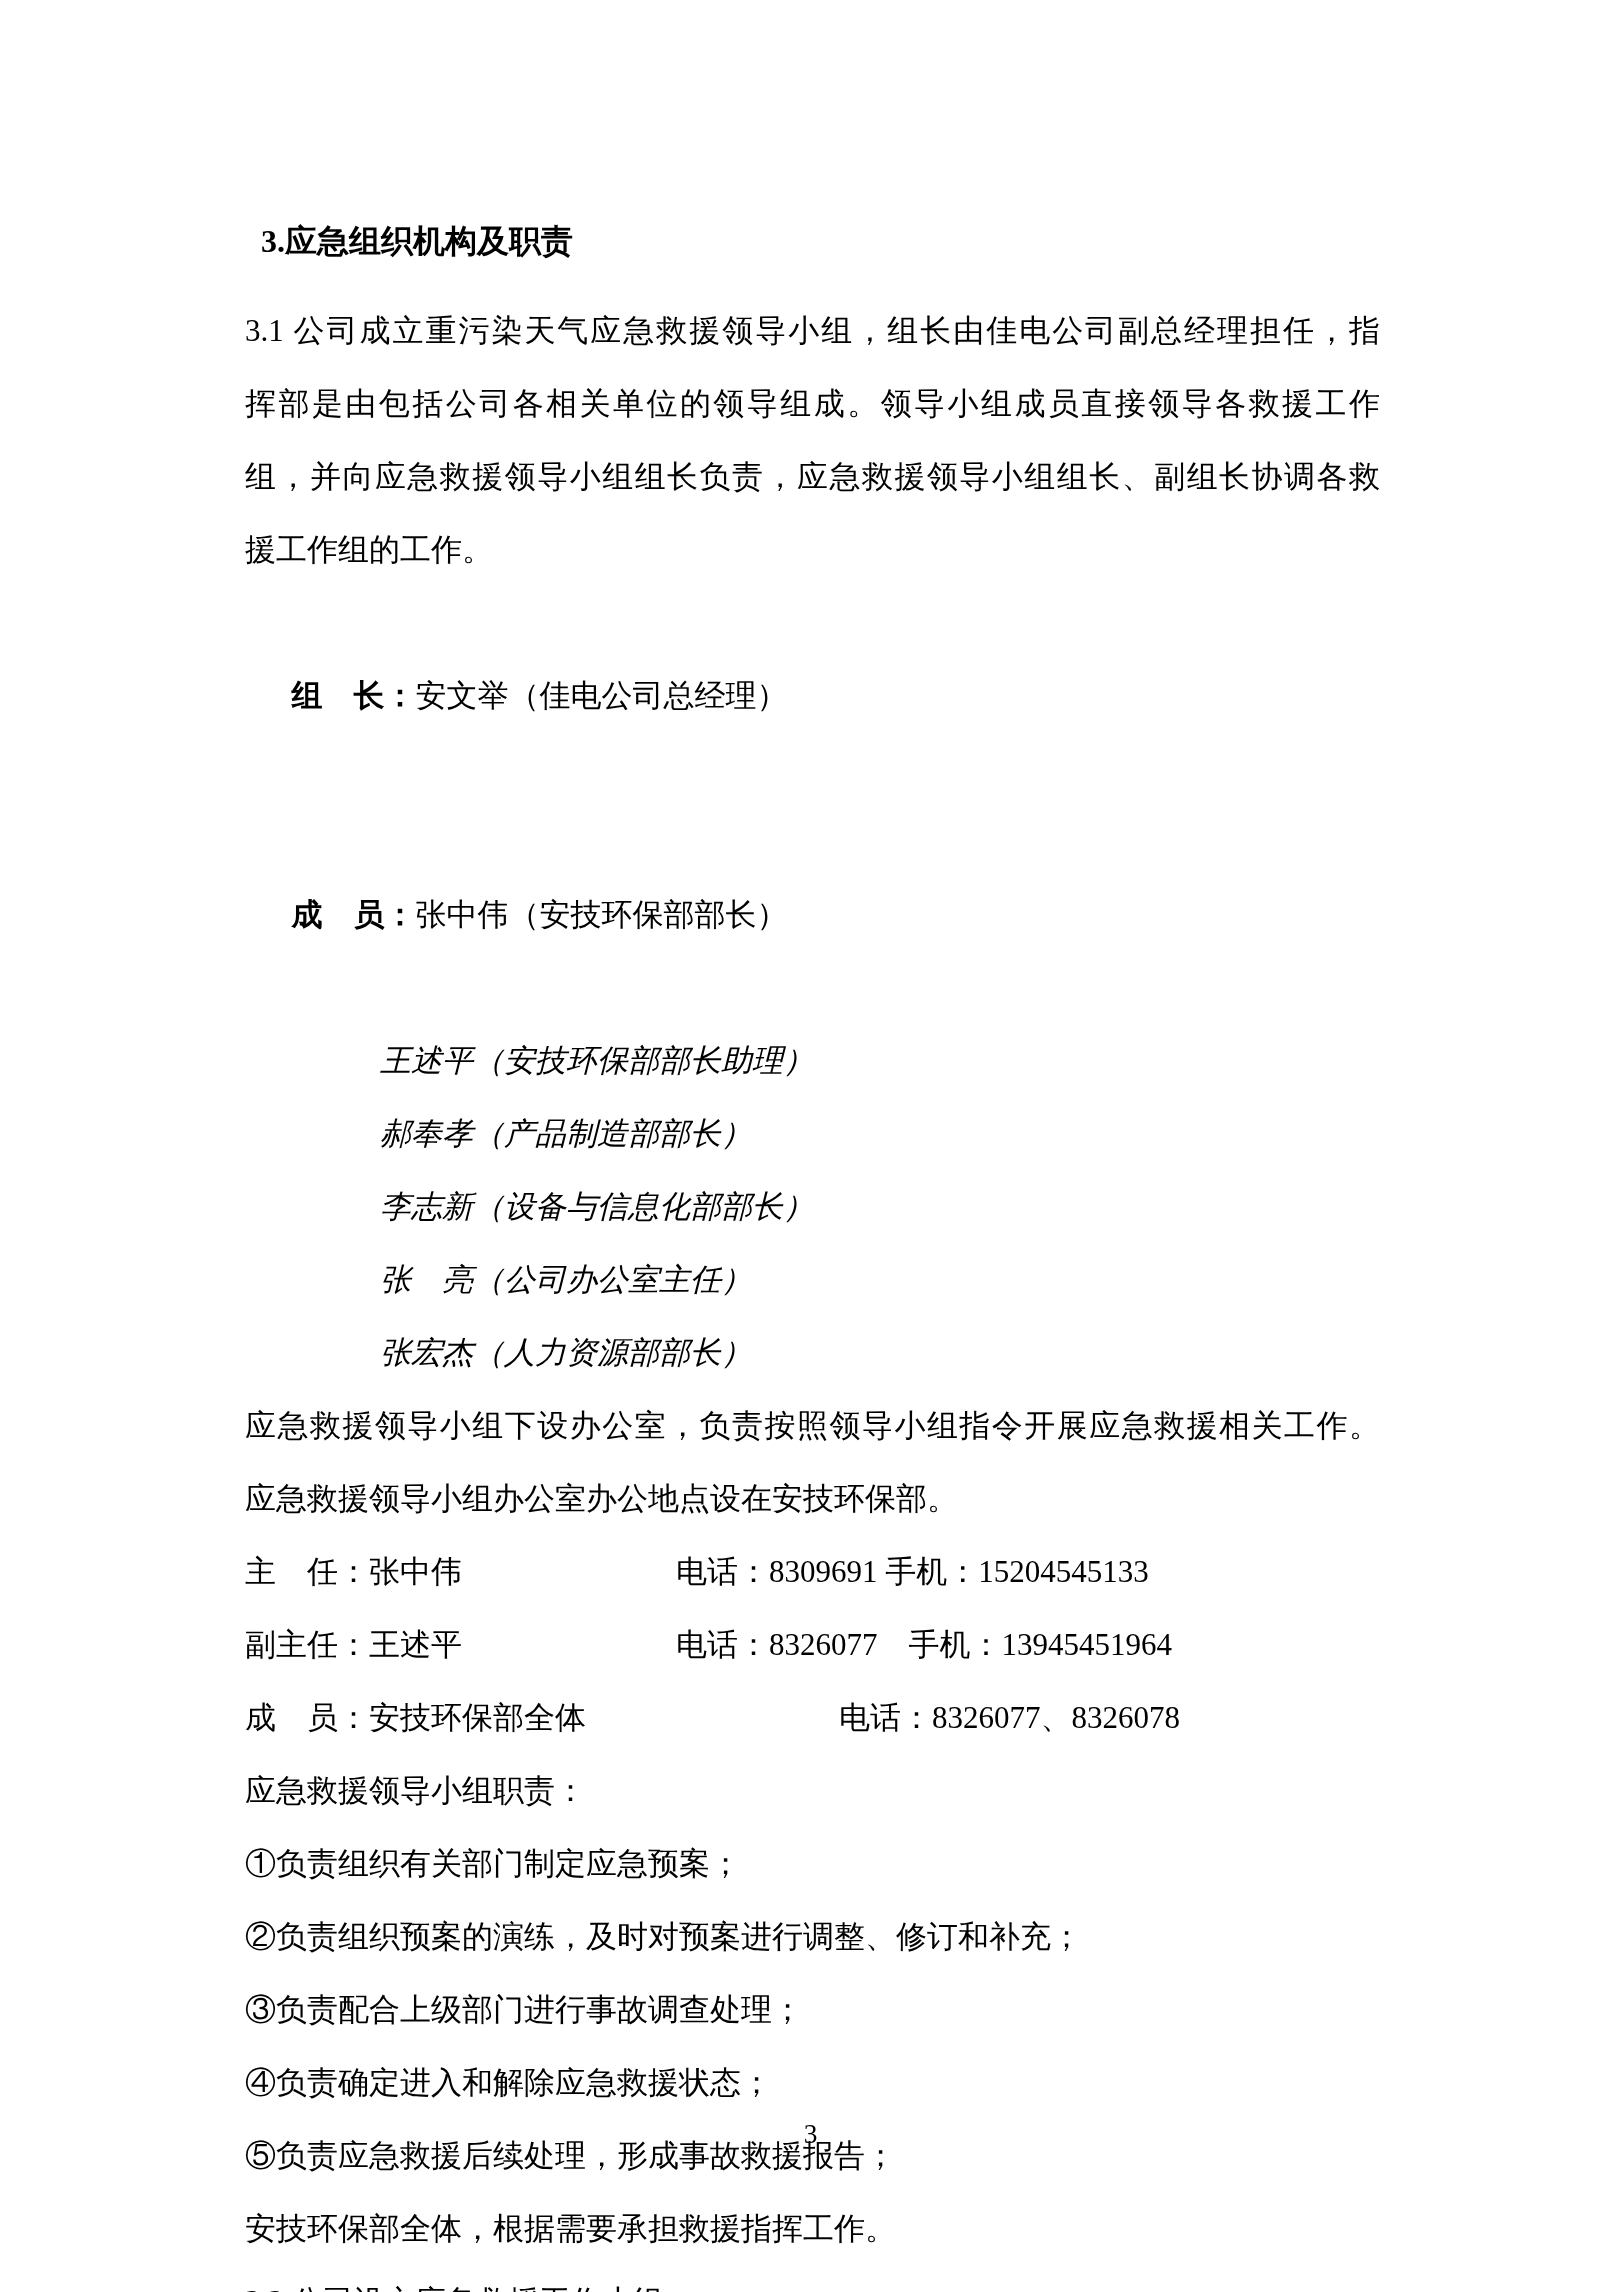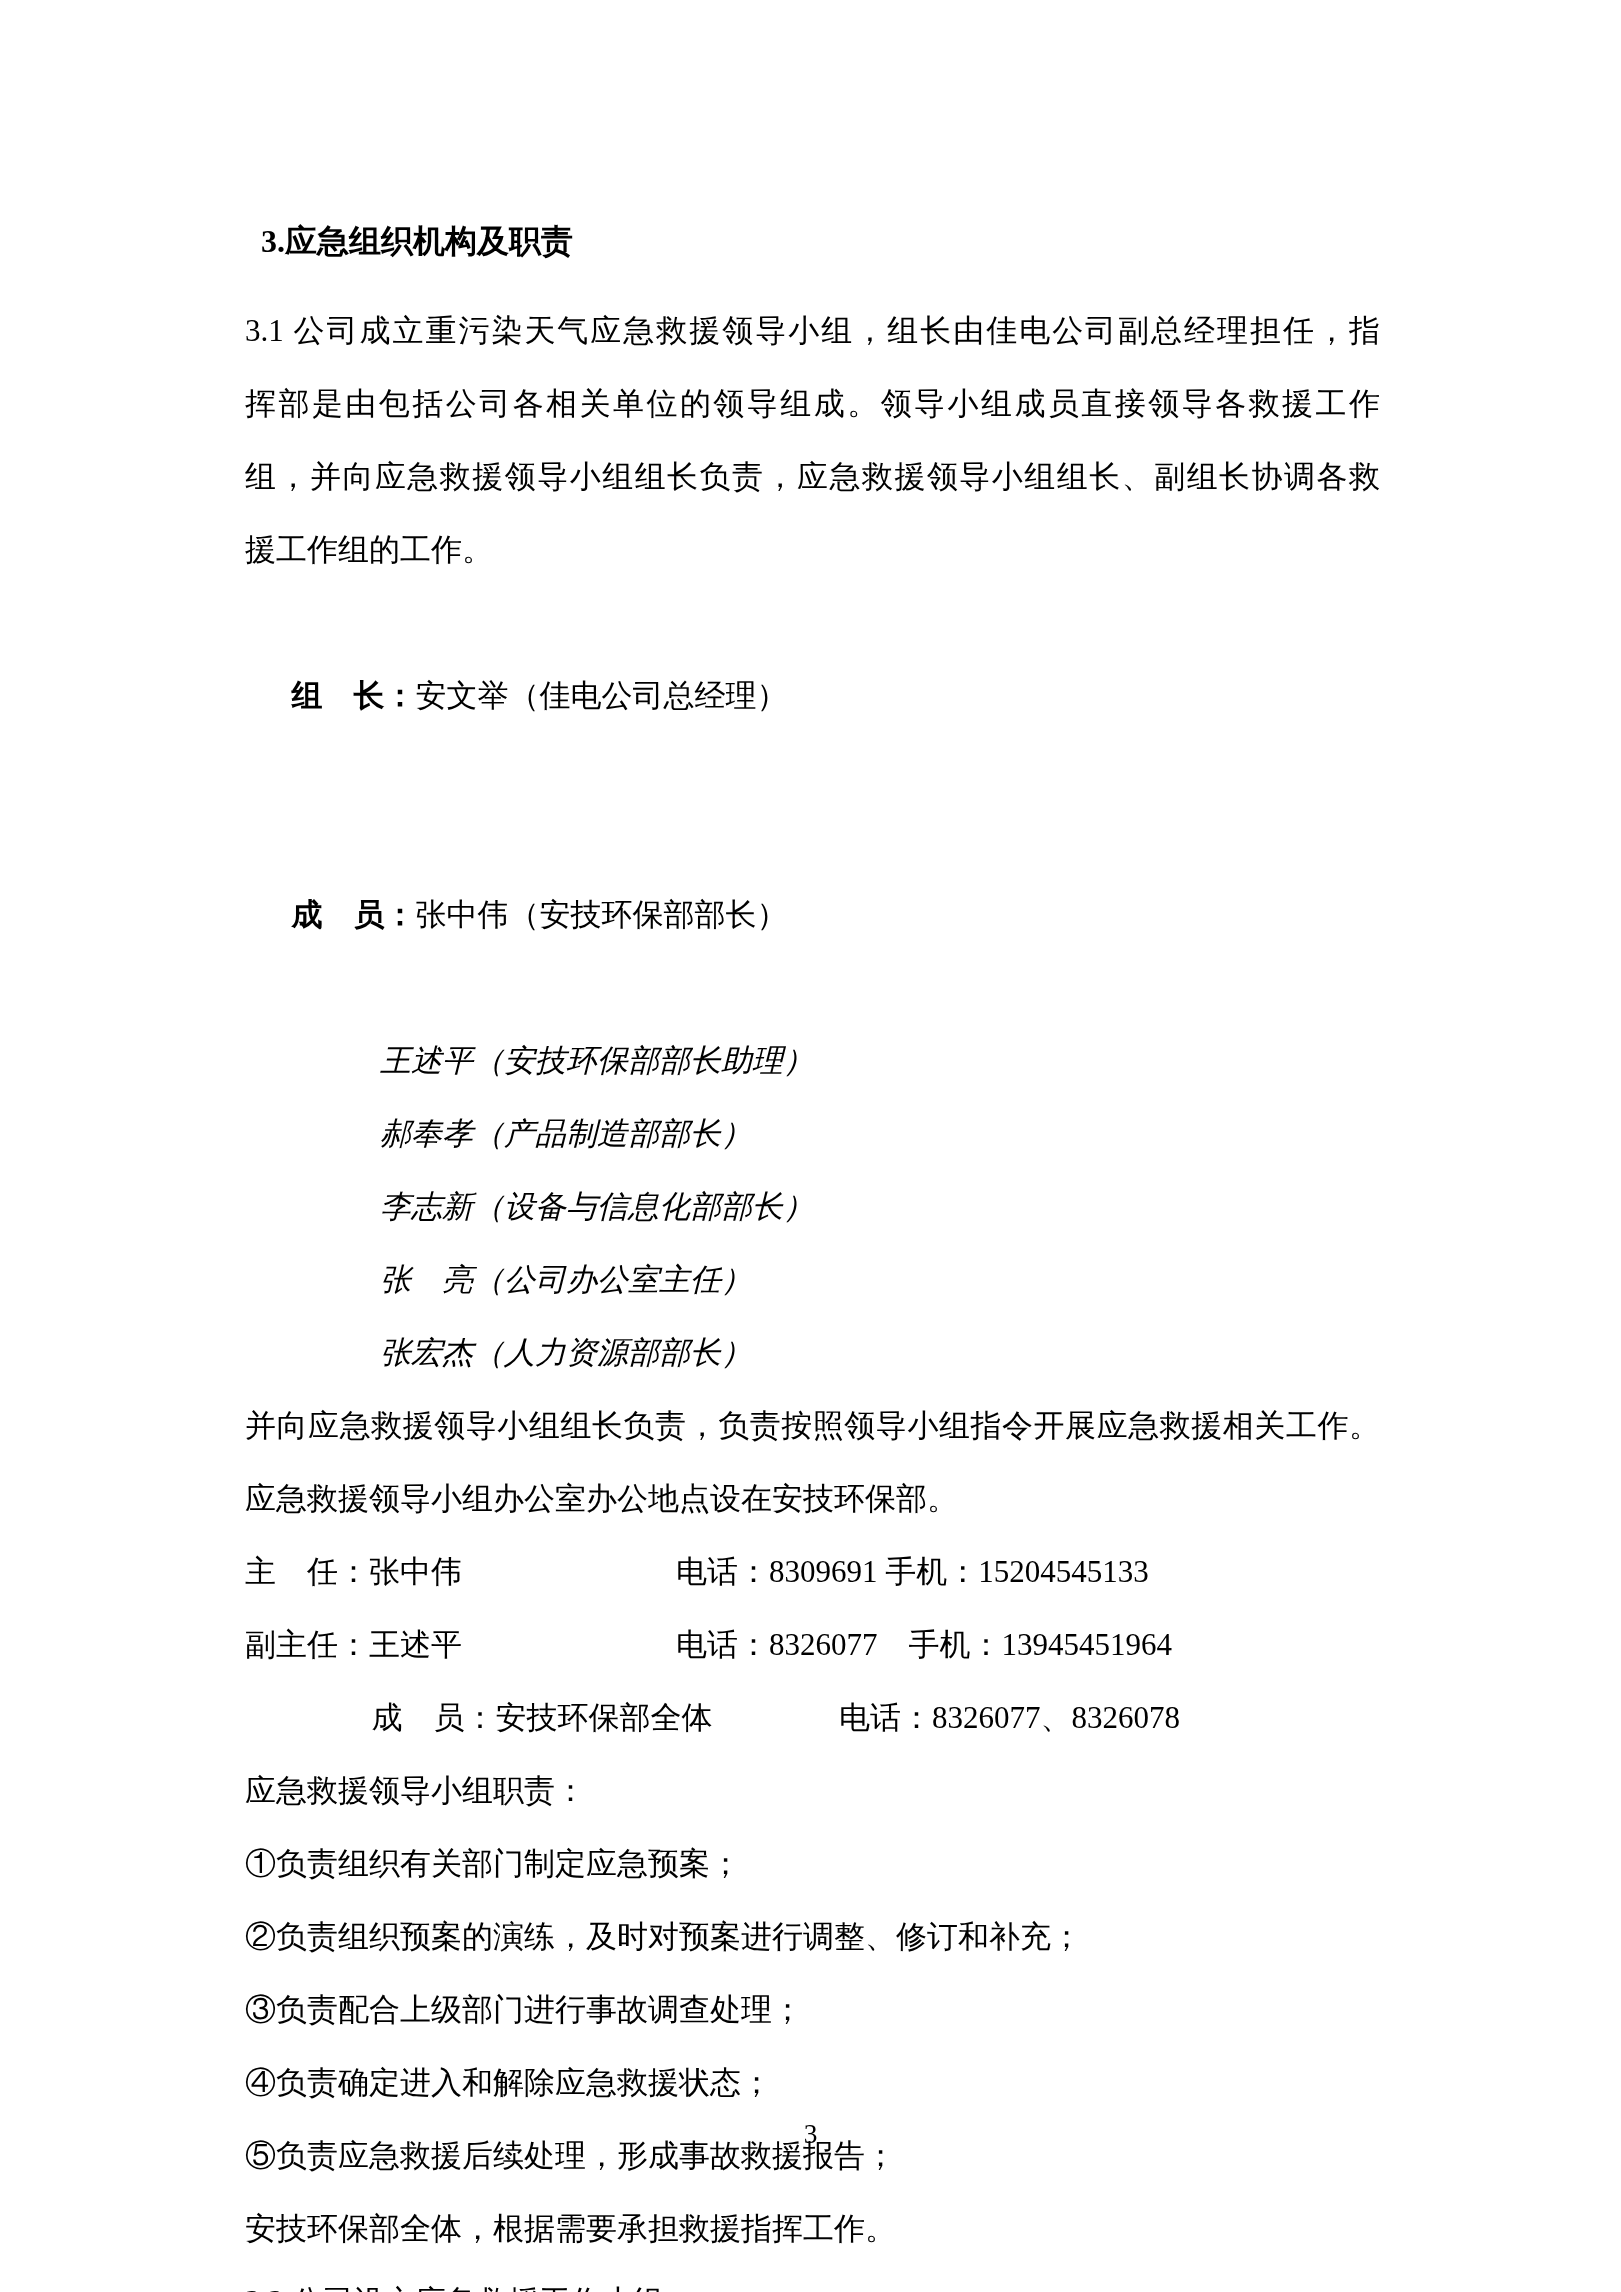--- a/index.html
+++ b/index.html
@@ -28,21 +28,21 @@
     text-align:justify;
     text-align-last:justify;
   }
   .line{white-space:pre-wrap;}
   .label{font-weight:bold;}
   .cont-line{padding-left:135px;font-style:italic;}
   .contact-row{display:flex;}
   .contact-row .c-left{flex:0 0 auto;white-space:pre;}
   .contact-row.c1 .c-left,
   .contact-row.c2 .c-left{width:431px;}
-  .contact-row.c3 .c-left{width:594px;text-align:center;}
+  .contact-row.c3 .c-left{width:594px;}
   .contact-row .c-right{white-space:pre;}
   .page-number{
     position:absolute;
     left:0;
     right:0;
     top:2115px;
     text-align:center;
     font-size:27.4px;
     line-height:39px;
   }
@@ -69,21 +69,21 @@
     <div class="line">
       <span class="label">成　员：</span><span>张中伟（安技环保部部长）</span>
     </div>
 
     <div class="line cont-line">王述平（安技环保部部长助理）</div>
     <div class="line cont-line">郝奉孝（产品制造部部长）</div>
     <div class="line cont-line">李志新（设备与信息化部部长）</div>
     <div class="line cont-line">张　亮（公司办公室主任）</div>
     <div class="line cont-line">张宏杰（人力资源部部长）</div>
 
-    <div class="line jline">并向应急救援领导小组组长负责，负责按照领导小组指令开展应急救援相关工作。</div>
+    <div class="line jline">应急救援领导小组下设办公室，负责按照领导小组指令开展应急救援相关工作。</div>
     <div class="line">应急救援领导小组办公室办公地点设在安技环保部。</div>
 
     <div class="contact-row c1">
       <span class="c-left">主　任：张中伟</span>
         <span class="c-right">电话：8309691 手机：15204545133</span>
     </div>
     <div class="contact-row c2">
       <span class="c-left">副主任：王述平</span>
         <span class="c-right">电话：8326077　手机：13945451964</span>
     </div>

